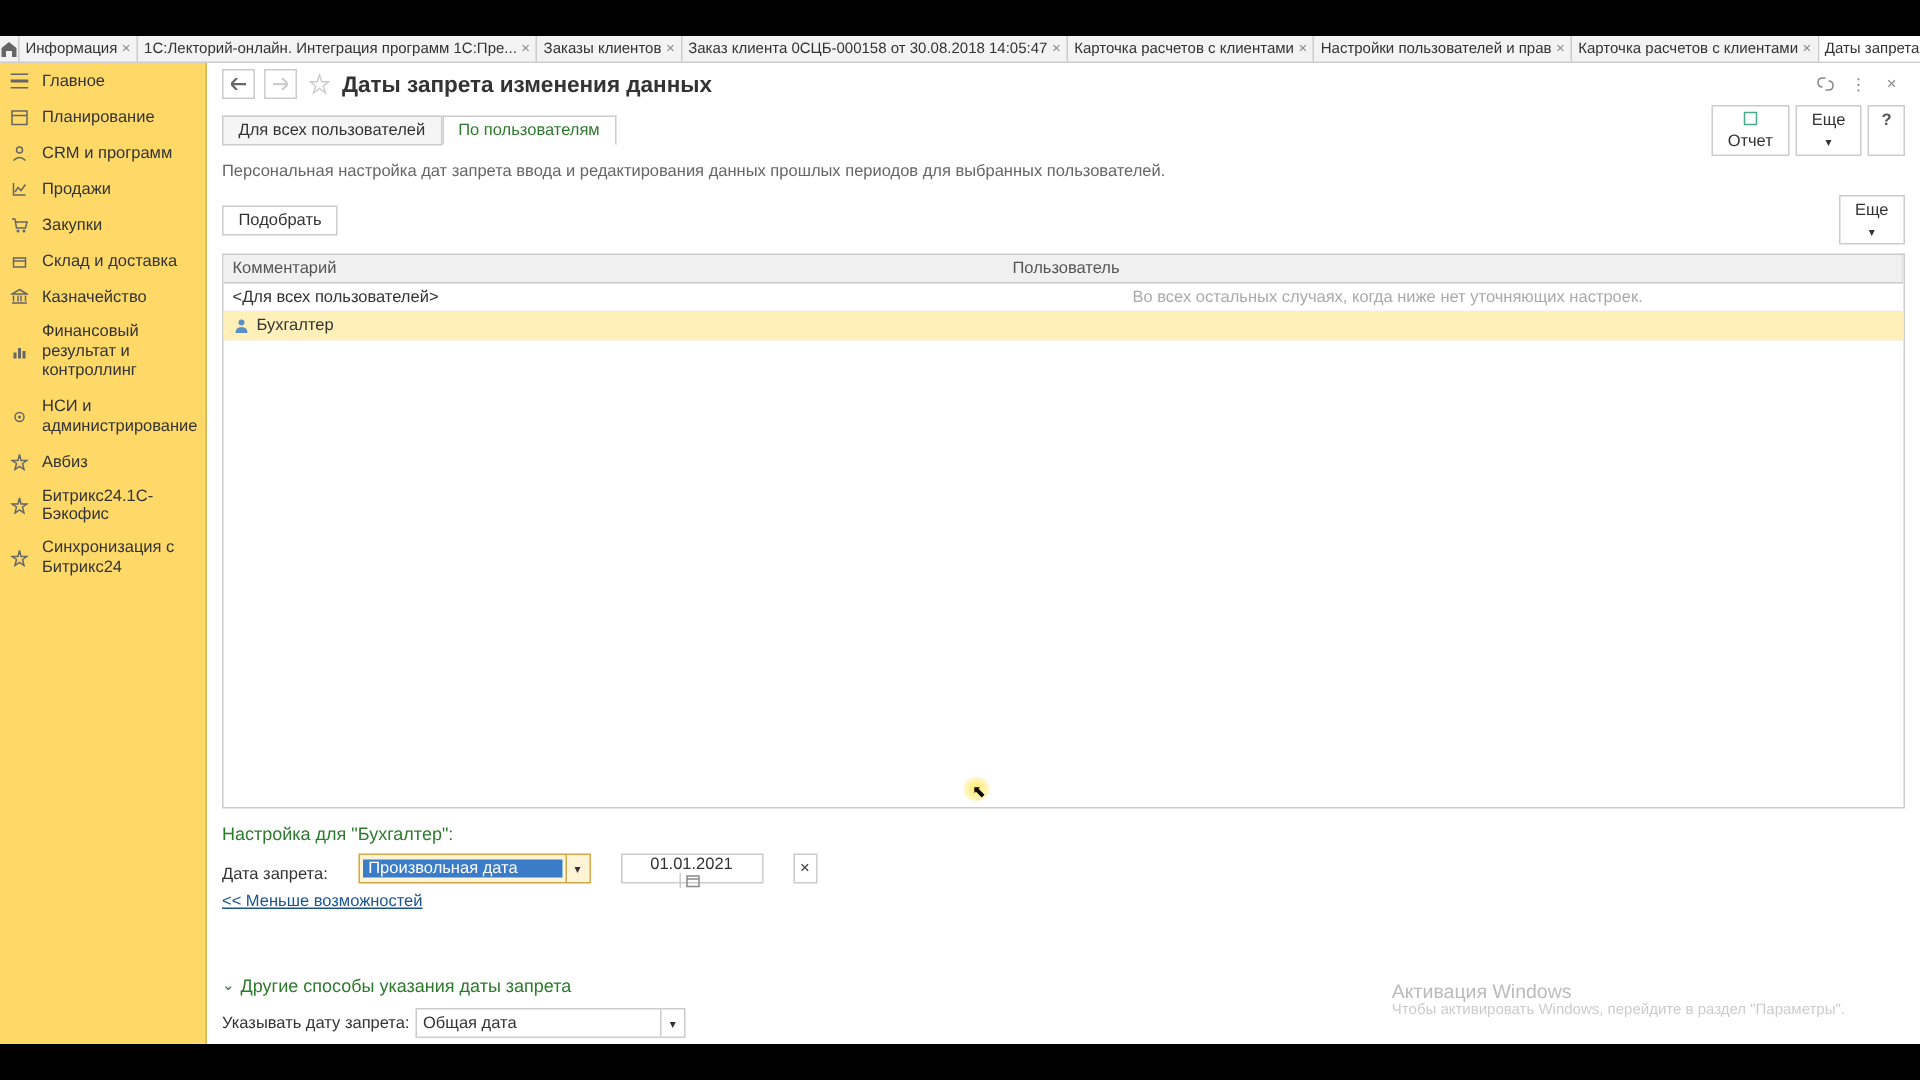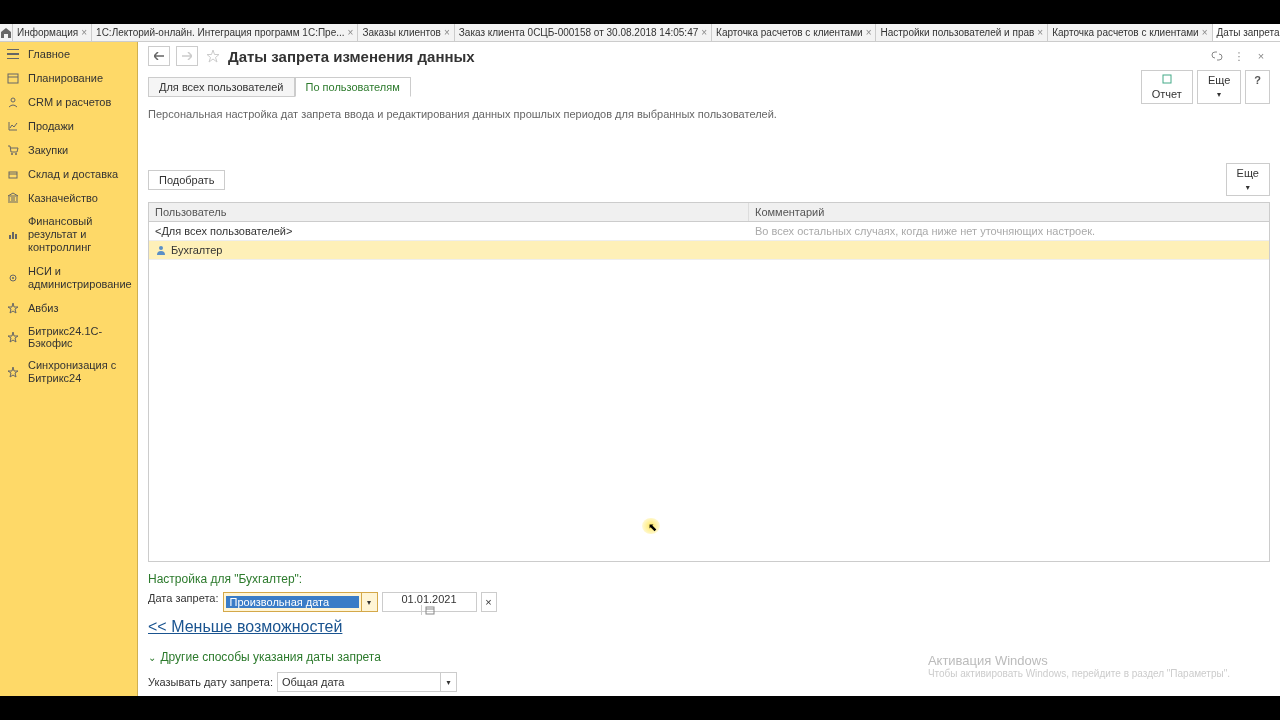--- a/index.html
+++ b/index.html
@@ -31,46 +31,46 @@
   
   .sub-tabs { display: flex; padding: 0 10px; gap: 0; align-items: center; }
   .sub-tab { padding: 3px 10px; border: 1px solid #ccc; background: #f5f5f5; font-size: 11px; cursor: pointer; }
   .sub-tab.active { color: #2c7a2c; background: #fff; border-bottom: 1px solid #fff; }
   .sub-tab-right { margin-left: auto; display: flex; gap: 4px; }
   .btn { padding: 3px 10px; border: 1px solid #ccc; background: #fff; font-size: 11px; cursor: pointer; display: flex; align-items: center; gap: 4px; flex-direction: column; }
   .help-btn { padding: 3px 8px; border: 1px solid #ccc; background: #fff; font-size: 11px; cursor: pointer; font-weight: bold; color: #555; }
   
   .description { padding: 4px 10px 10px 10px; color: #666; font-size: 11px; }
   
-  .toolbar-row { display: flex; padding: 0 10px 6px 10px; align-items: center; margin-top: 33px; }
+  .toolbar-row { display: flex; padding: 0 10px 6px 10px; align-items: center; }
   .more-btn { margin-left: auto; }
   
   .table-area { margin: 0 10px; border: 1px solid #ccc; height: 370px; overflow: auto; }
   .table-header { display: flex; background: #f0f0f0; border-bottom: 1px solid #ccc; }
   .th { padding: 3px 6px; font-size: 11px; color: #555; }
   .th-user { width: 600px; border-right: 1px solid #ddd; }
   .th-comment { flex: 1; }
   .table-row { display: flex; border-bottom: 1px solid #eee; height: 19px; align-items: center; }
   .td-user { width: 600px; padding: 2px 6px; display: flex; align-items: center; gap: 4px; }
   .td-comment { flex: 1; padding: 2px 6px; color: #aaa; }
   .row-selected { background: #fef0b8; }
   .user-icon { width: 12px; height: 12px; display: inline-block; }
   
   .settings-section { padding: 10px; }
   .settings-title { color: #2c7a2c; font-size: 12px; margin-bottom: 6px; }
-  .form-row { display: flex; align-items: flex-start; gap: 4px; margin-bottom: 6px; }
+  .form-row { display: flex; align-items: flex-end; gap: 20px; margin-bottom: 6px; }
   .form-label { font-size: 11px; color: #333; }
   .select-box { border: 1px solid #d4a84a; background: #fff5d6; height: 20px; width: 155px; display: flex; align-items: center;}
   .select-value { flex: 1; padding: 0 4px; background: #3a7cc7; color: #fff; margin: 2px; font-size: 11px; }
   .select-arrow { width: 16px; height: 18px; border-left: 1px solid #d4a84a; display: flex; align-items: center; justify-content: center; cursor: pointer; font-size: 8px; }
   .date-box { border: 1px solid #ccc; height: 20px; width: 95px; display: flex; align-items: center; flex-direction: column; }
   .date-value { flex: 1; padding: 0 4px; }
   .date-cal { width: 16px; display: flex; align-items: center; justify-content: center; border-left: 1px solid #ccc; height: 100%; cursor: pointer; }
   .clear-btn { width: 16px; height: 20px; border: 1px solid #ccc; display: flex; align-items: center; justify-content: center; cursor: pointer; }
-  .link { color: #1a5490; text-decoration: underline; cursor: pointer; font-size: 16px; }
+  .link { color: #1a5490; text-decoration: underline; cursor: pointer; font-size: 11px; }
   
   .collapsible { display: flex; align-items: center; gap: 4px; color: #2c7a2c; cursor: pointer; font-size: 12px; padding: 4px 10px; }
   .collapsible-arrow { font-size: 10px; }
   
   .bottom-form { padding: 4px 10px; display: flex; align-items: center; gap: 4px; }
   .select-plain { border: 1px solid #ccc; height: 20px; width: 180px; display: flex; align-items: center; }
   .select-plain-value { flex: 1; padding: 0 4px; }
   
   .watermark { position: absolute; right: 50px; bottom: 41px; color: #bbb; font-size: 13px; }
   .watermark-sub { font-size: 10px; color: #ccc; }
@@ -145,21 +145,21 @@
         </span>
         <span>Планирование</span>
       </div>
     <div class="sidebar-item">
         <span class="sidebar-icon">
           <svg width="12" height="12" viewBox="0 0 12 12">
             <circle cx="6" cy="4" r="2" fill="none" stroke="#666"></circle>
             <path d="M2 11 Q6 7 10 11" fill="none" stroke="#666"></path>
           </svg>
         </span>
-        <span>CRM и расчетов</span>
+        <span>CRM и программ</span>
       </div>
     <div class="sidebar-item">
         <span class="sidebar-icon">
           <svg width="12" height="12" viewBox="0 0 12 12">
             <path d="M2 2 L2 10 L10 10 M3 8 L5 5 L7 7 L10 3" fill="none" stroke="#666"></path>
           </svg>
         </span>
         <span>Продажи</span>
       </div>
     <div class="sidebar-item">
@@ -286,22 +286,22 @@
     <div class="toolbar-row">
       <div class="btn">Подобрать</div>
       <div class="btn more-btn">
           <span>Еще</span>
           <span style="font-size:8px">▾</span>
         </div>
     </div>
 
     <div class="table-area">
       <div class="table-header">
+        <div class="th th-comment">Комментарий</div>
         <div class="th th-user">Пользователь</div>
-        <div class="th th-comment">Комментарий</div>
       </div>
       <div class="table-row">
         <div class="td-user">
             <span>&lt;Для всех пользователей&gt;</span>
           </div>
         <div class="td-comment">Во всех остальных случаях, когда ниже нет уточняющих настроек.</div>
       </div>
       <div class="table-row row-selected">
         <div class="td-user">
             <span class="user-icon">

